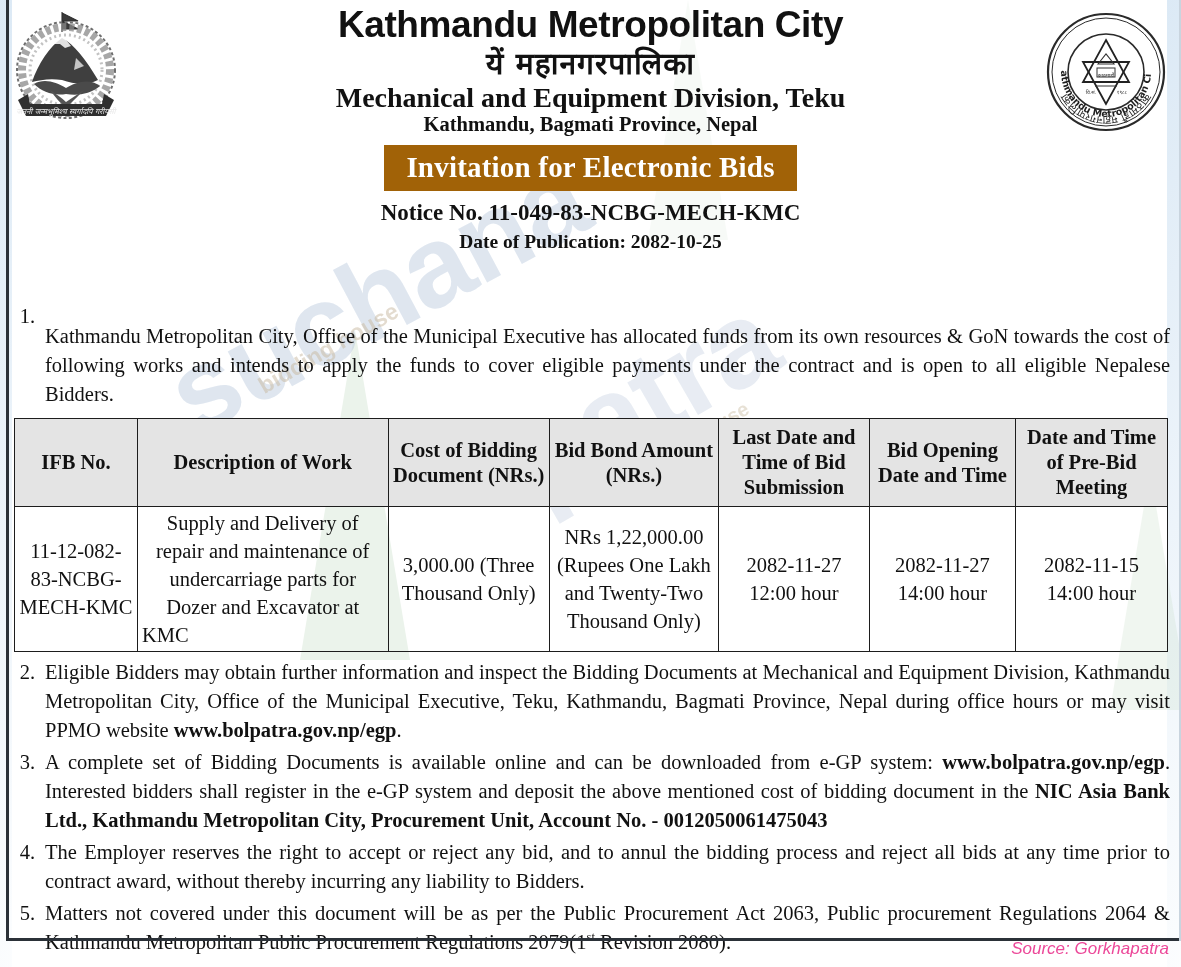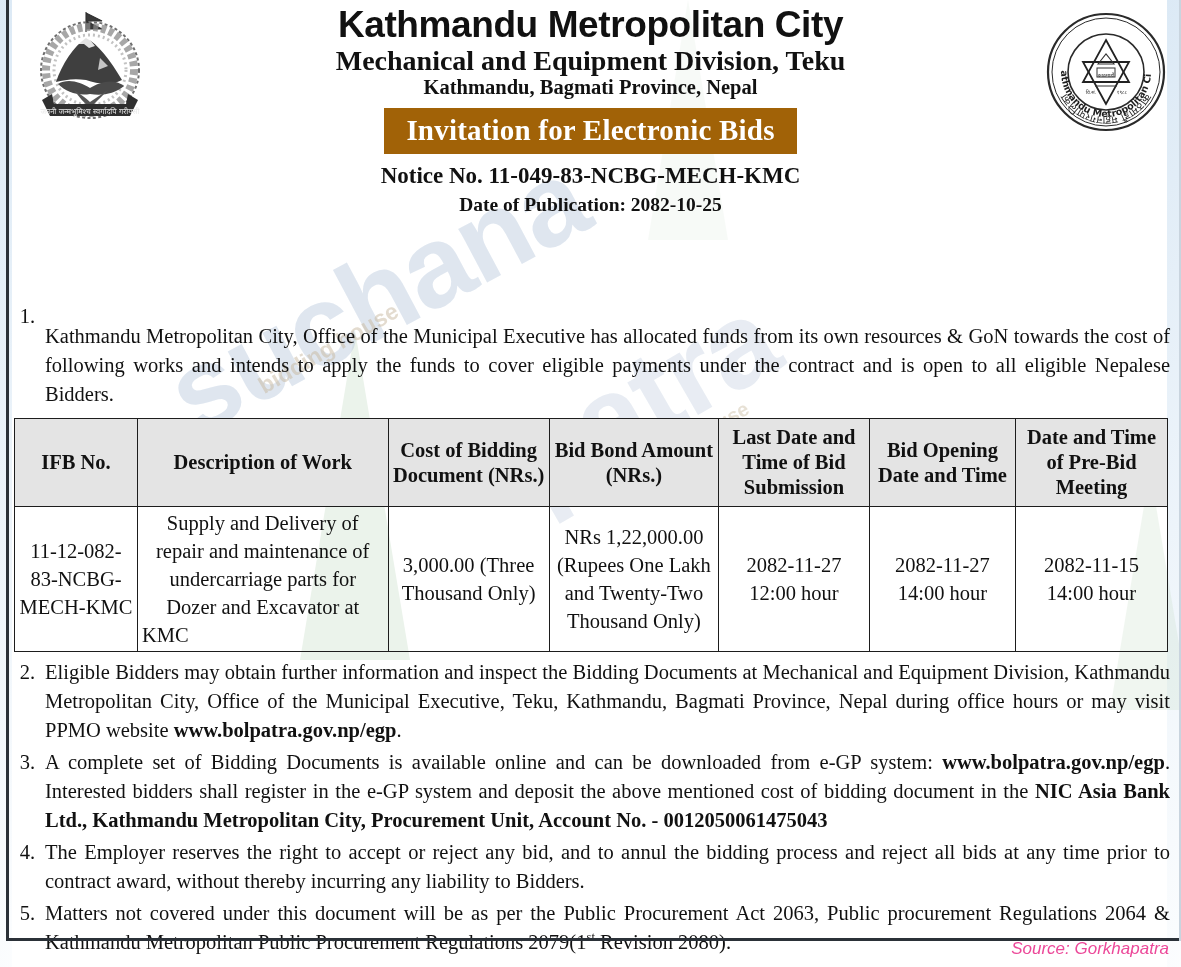--- a/index.html
+++ b/index.html
@@ -65,21 +65,21 @@
     border-left: 40px solid transparent;
     border-right: 40px solid transparent;
     border-bottom: 240px solid rgba(196,219,198,0.26);
   }
   .wm-blue {
     background: linear-gradient(115deg, rgba(208,226,242,0.75), rgba(232,242,250,0.15));
   }
 
   
   .header { position: relative; z-index: 3; height: 300px; }
-  .logo-left  { position: absolute; left: 26px;  top: 8px;  width: 128px; height: 122px; z-index: 4; }
+  .logo-left  { position: absolute; left: 2px;  top: 8px;  width: 128px; height: 122px; z-index: 4; font-style: italic; }
   .logo-right { position: absolute; right: 12px; top: 10px; width: 126px; height: 124px; z-index: 4; }
 
   .title-block { text-align: center; padding-top: 4px; }
   .org-title {
     font-family: "Liberation Sans", sans-serif;
     font-weight: bold;
     font-size: 37px;
     line-height: 42px;
     letter-spacing: -0.4px;
   }
@@ -282,20 +282,21 @@
           <textPath href="#arcTopKMC" startOffset="50%" text-anchor="middle">काठमाडौं महानगरपालिका</textPath>
         </text>
         <text font-size="9.5" font-weight="bold" fill="#1f1f1f" font-family="DejaVu Sans, sans-serif">
           <textPath href="#arcBotKMC" startOffset="50%" text-anchor="middle">Kathmandu Metropolitan City</textPath>
         </text>
       </svg>
     </div>
 
     <div class="title-block">
       <div class="org-title">Kathmandu Metropolitan City</div>
+      <div class="org-title-np">यें  महानगरपालिका</div>
       <div class="org-sub2">Mechanical and Equipment  Division, Teku</div>
       <div class="org-sub3">Kathmandu, Bagmati Province, Nepal</div>
 
       <div class="banner-wrap">
         <div class="banner">Invitation for Electronic Bids</div>
       </div>
 
       <div class="notice-no">Notice No.  11-049-83-NCBG-MECH-KMC</div>
       <div class="pub-date">Date of Publication: 2082-10-25</div>
     </div>

